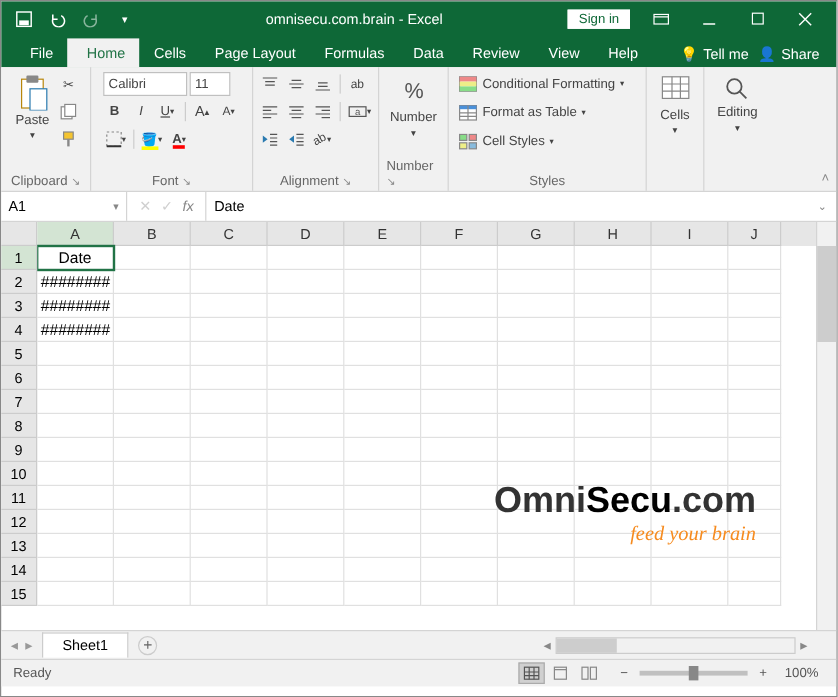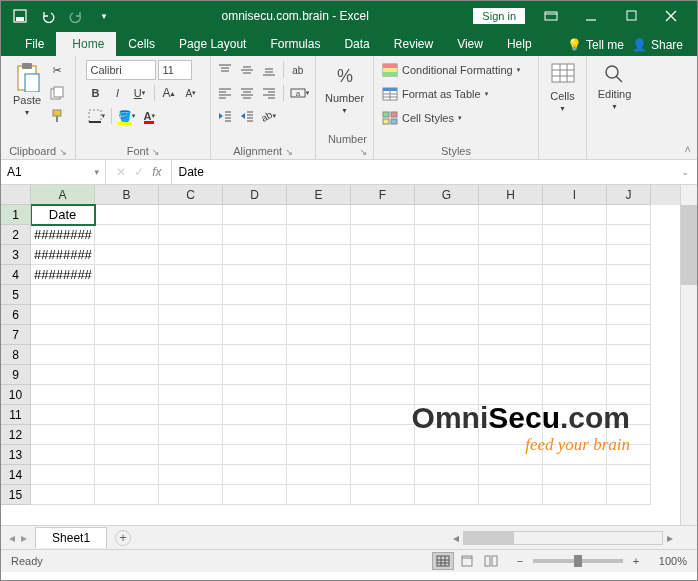--- a/index.html
+++ b/index.html
@@ -10,21 +10,21 @@
 .titlebar .title { flex: 1; text-align: center; }
 .titlebar .signin { background: #fff; color: #0e6837; padding: 1px 8px; font-size: 11px; border: 1px solid #fff; margin-right: 6px; cursor: pointer; }
 .titlebar .win-btn { width: 40px; height: 29px; display: flex; align-items: center; justify-content: center; cursor: pointer; }
 .tabbar { background: #0e6837; height: 26px; display: flex; align-items: flex-end; color: #fff; font-size: 12px; padding-left: 12px; }
 .tabbar .tab { padding: 5px 12px 5px; cursor: pointer; }
 .tabbar .tab.active { background: #f1f1f1; color: #217346; padding-left: 16px; }
 .tabbar .spacer { flex: 1; }
 .tabbar .right { display: flex; align-items: center; gap: 8px; padding-right: 14px; padding-bottom: 4px; }
 .ribbon { background: #f1f1f1; border-bottom: 1px solid #d4d4d4; height: 104px; display: flex; font-size: 11px; color: #444; }
 .rgroup { border-right: 1px solid #d4d4d4; padding: 4px 6px 2px; display: flex; flex-direction: column; justify-content: space-between; align-items: center; }
-.rgroup .label { font-size: 11px; color: #666; text-align: right; padding-top: 2px; }
+.rgroup .label { font-size: 11px; color: #666; text-align: left; padding-top: 2px; }
 .rbtn { display: flex; align-items: center; justify-content: center; padding: 2px; cursor: pointer; min-width: 20px; min-height: 20px; }
 .font-row { display: flex; gap: 2px; margin-bottom: 3px; align-items: center; }
 .font-sel { border: 1px solid #c0c0c0; background: #fff; font-size: 11px; height: 20px; display: flex; align-items: center; padding: 0 4px; }
 .big-btn { display: flex; flex-direction: column; align-items: center; gap: 2px; cursor: pointer; padding: 2px 4px; font-size: 11px; }
 .namebox-row { height: 25px; display: flex; align-items: center; border-bottom: 1px solid #d4d4d4; font-size: 12px; background: #fff; }
 .namebox { width: 105px; border-right: 1px solid #d4d4d4; padding: 0 6px; display: flex; align-items: center; justify-content: space-between; height: 100%; }
 .fx-btns { display: flex; gap: 8px; padding: 0 10px; color: #888; align-items: center; }
 .fx-input { flex: 1; padding: 0 6px; border-left: 1px solid #d4d4d4; height: 100%; display: flex; align-items: center; }
 .sheet { position: relative; display: flex; height: 340px; }
 .rowhdrs { width: 30px; background: #e6e6e6; border-right: 1px solid #ccc; }
@@ -657,15 +657,15 @@
         <rect x="1" y="1" width="5" height="10" fill="none" stroke="#888"></rect>
         <rect x="8" y="1" width="5" height="10" fill="none" stroke="#888"></rect>
       </svg>
     </div>
   <div class="zoom">
     <span style="cursor:pointer;width:14px;text-align:center">−</span>
     <div class="zoomtrack">
         <div class="zoomthumb"></div>
       </div>
     <span style="cursor:pointer;width:14px;text-align:center">+</span>
-    <span style="width:38px;text-align:right">100%</span>
+    <span style="width:38px;text-align:center">100%</span>
   </div>
 </div>
 
 </body></html>

